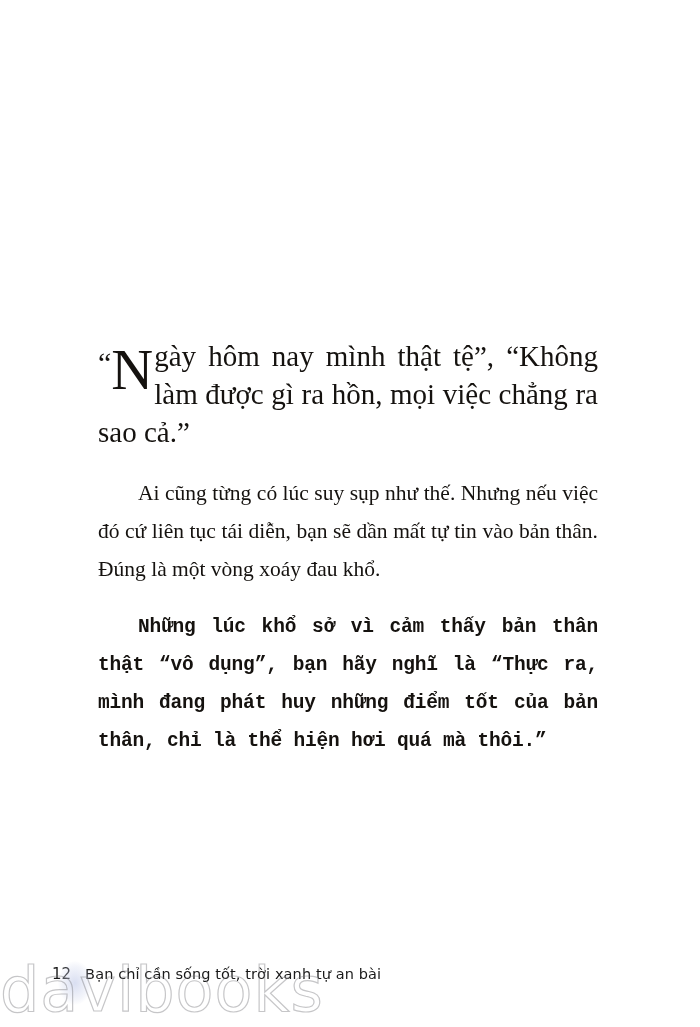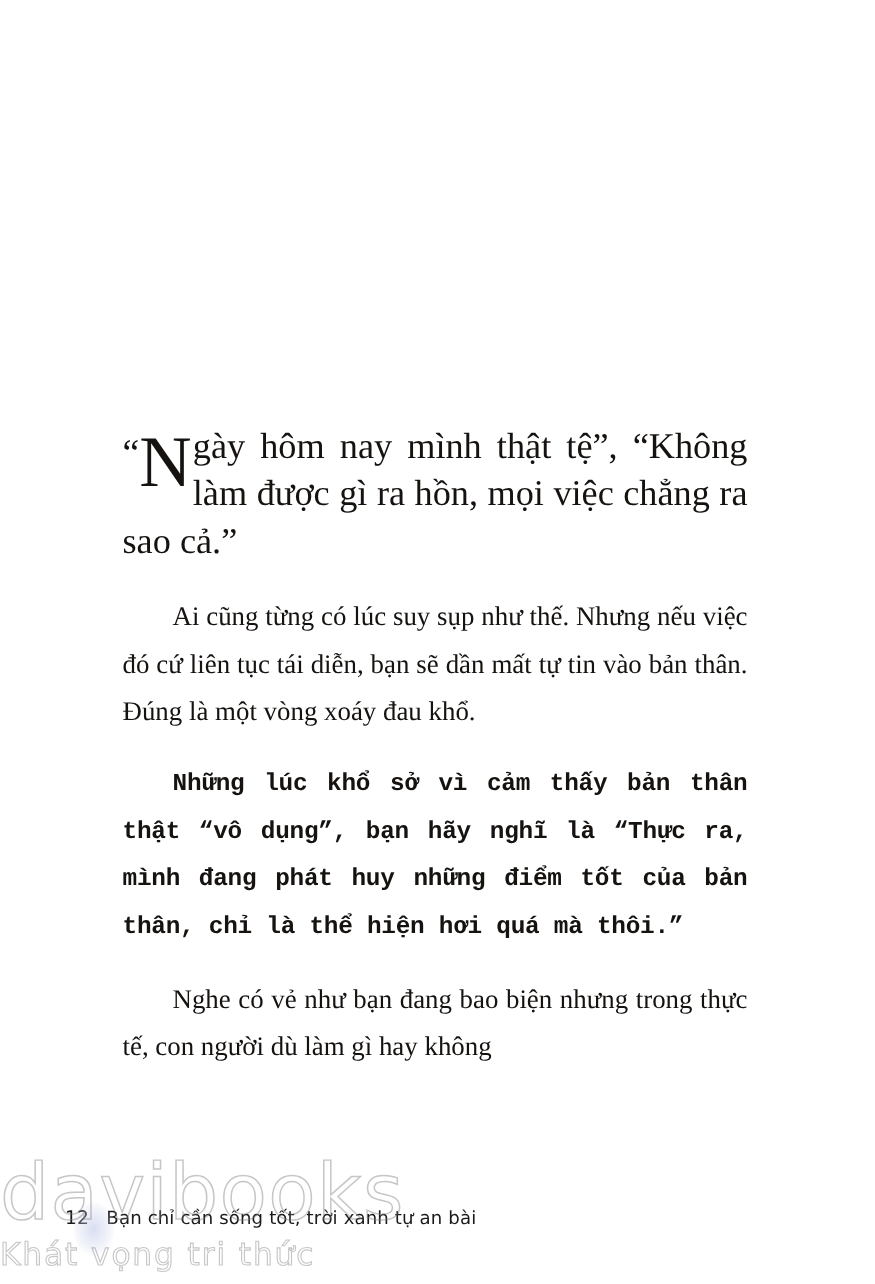--- a/index.html
+++ b/index.html
@@ -139,29 +139,27 @@
   <div class="text-block">
 
     <p class="para dropcap-para">
       <span class="dropcap-quote">“</span><span class="dropcap">N</span><span class="body-run">gày hôm nay mình thật tệ”, “Không làm được gì ra hồn, mọi việc chẳng ra sao cả.”</span>
     </p>
 
     <p class="para"><span class="indent"></span><span>Ai cũng từng có lúc suy sụp như thế. Nhưng nếu việc đó cứ liên tục tái diễn, bạn sẽ dần mất tự tin vào bản thân. Đúng là một vòng xoáy đau khổ.</span></p>
 
     <p class="para bold"><span class="indent"></span><span>Những lúc khổ sở vì cảm thấy bản thân thật “vô dụng”, bạn hãy nghĩ là “Thực ra, mình đang phát huy những điểm tốt của bản thân, chỉ là thể hiện hơi quá mà thôi.”</span></p>
 
-    <p class="para"><span class="indent"></span><span>Nghe có vẻ như bạn đang bao biện nhưng trong thực tế, con người dù làm gì hay không</span></p>
 
   </div>
 
   <div class="footer">
     <span class="folio">12</span>
     <span class="running-head">Bạn chỉ cần sống tốt, trời xanh tự an bài</span>
   </div>
 
   <div class="wm-dot"></div>
 
   <div class="watermark">
     <div class="wm-main">davibooks</div>
-    <div class="wm-sub">Khát vọng tri thức</div>
   </div>
 
 </div>
 
 </body></html>

